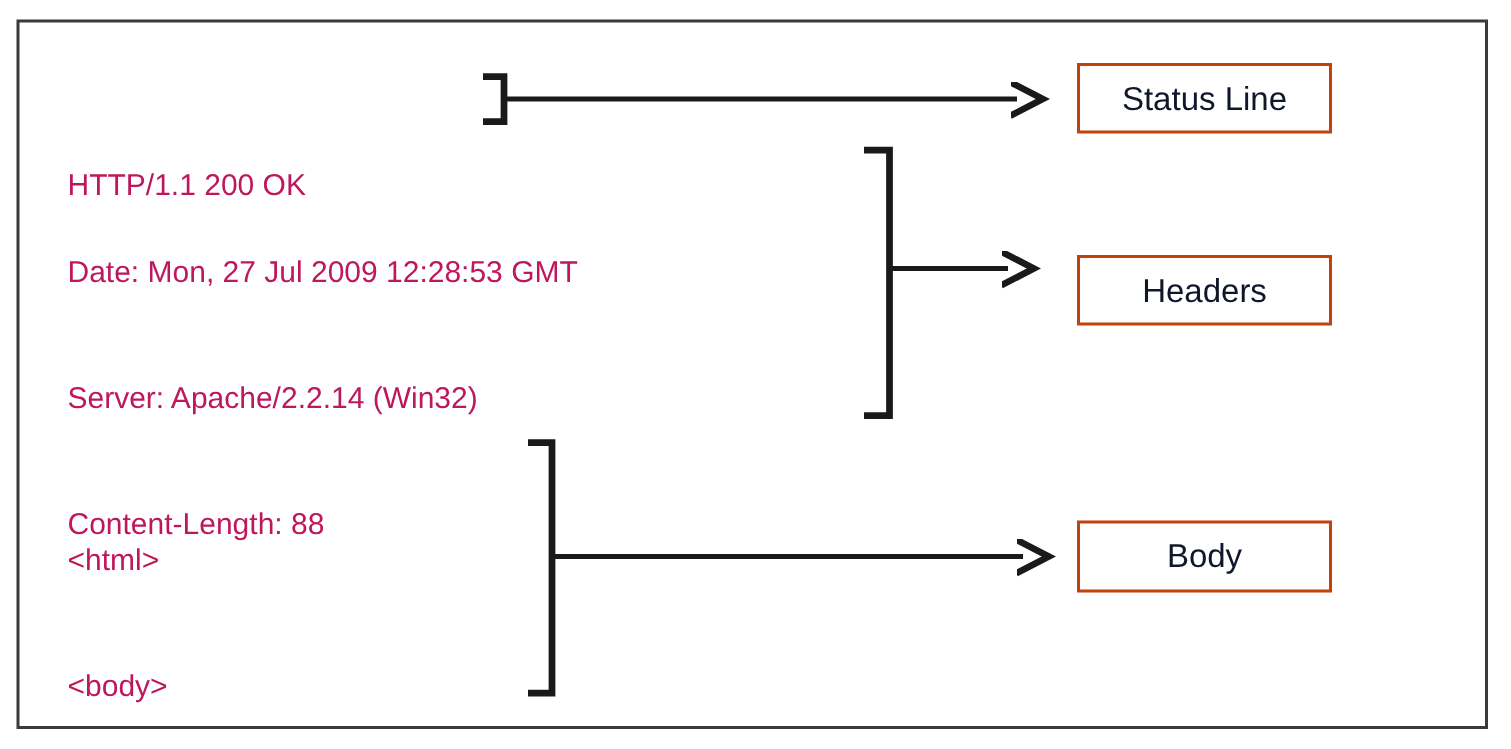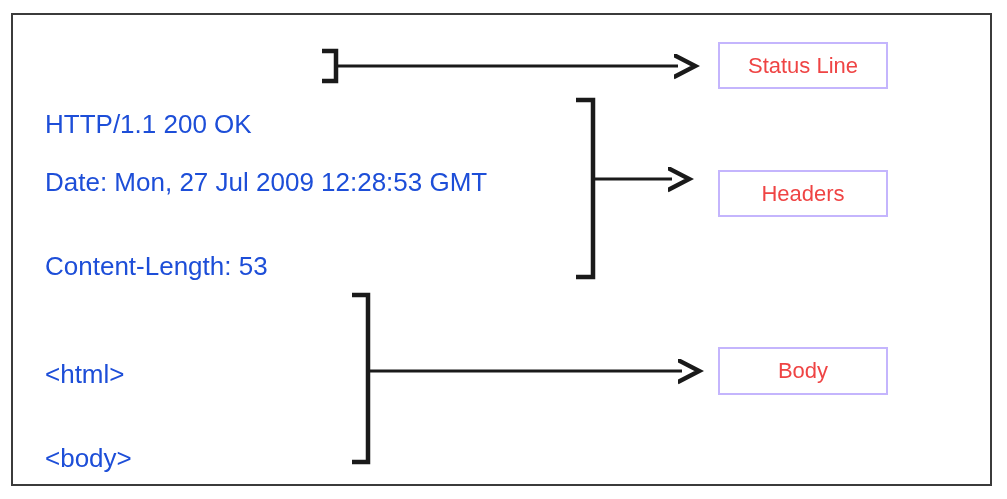--- a/index.html
+++ b/index.html
@@ -28,23 +28,23 @@
     top: 13px;
     width: 981px;
     height: 473px;
     border: 2px solid #3b3b3b;
     background: #ffffff;
     box-sizing: border-box;
   }
   
   .msg-block {
     position: absolute;
-    color: #1d4ed8;
+    color: #be185d;
     font-family: "Liberation Sans", sans-serif;
-    font-size: 26px;
+    font-size: 20px;
     line-height: 28px;
     white-space: pre;
     letter-spacing: 0px;
   }
   #status-line-text {
     left: 45px;
     top: 54px;
   }
   #headers-text {
     left: 45px;
@@ -55,23 +55,23 @@
     top: 304px;
   }
   .msg-line {
     display: block;
     height: 28px;
   }
   
   .label-box {
     position: absolute;
     box-sizing: border-box;
-    border: 2px solid #c4b5fd;
+    border: 2px solid #c2410c;
     background: #ffffff;
-    color: #ef4444;
+    color: #0f172a;
     font-size: 22px;
     font-family: "Liberation Sans", sans-serif;
     display: flex;
     align-items: center;
     justify-content: center;
     left: 718px;
     width: 170px;
   }
   #box-status-line {
     top: 42px;
@@ -104,21 +104,22 @@
 <div id="diagram">
 
   <div class="frame"></div>
 
   <div class="msg-block" id="status-line-text">
     <span class="msg-line">HTTP/1.1 200 OK</span>
   </div>
 
   <div class="msg-block" id="headers-text">
     <span class="msg-line">Date: Mon, 27 Jul 2009 12:28:53 GMT</span>
-    <span class="msg-line">Content-Length: 53</span>
+    <span class="msg-line">Server: Apache/2.2.14 (Win32)</span>
+    <span class="msg-line">Content-Length: 88</span>
     
     
   </div>
 
   <div class="msg-block" id="body-text">
     <span class="msg-line">&lt;html&gt;</span>
     <span class="msg-line">&lt;body&gt;</span>
     
     
     

